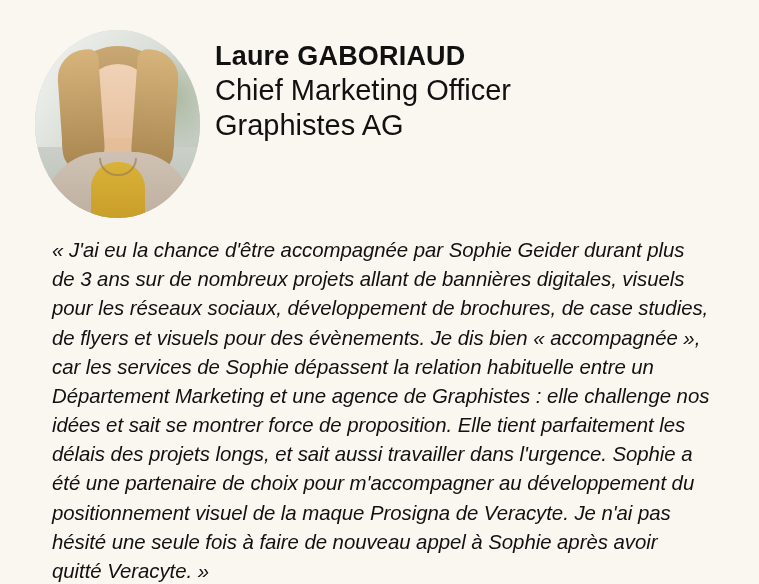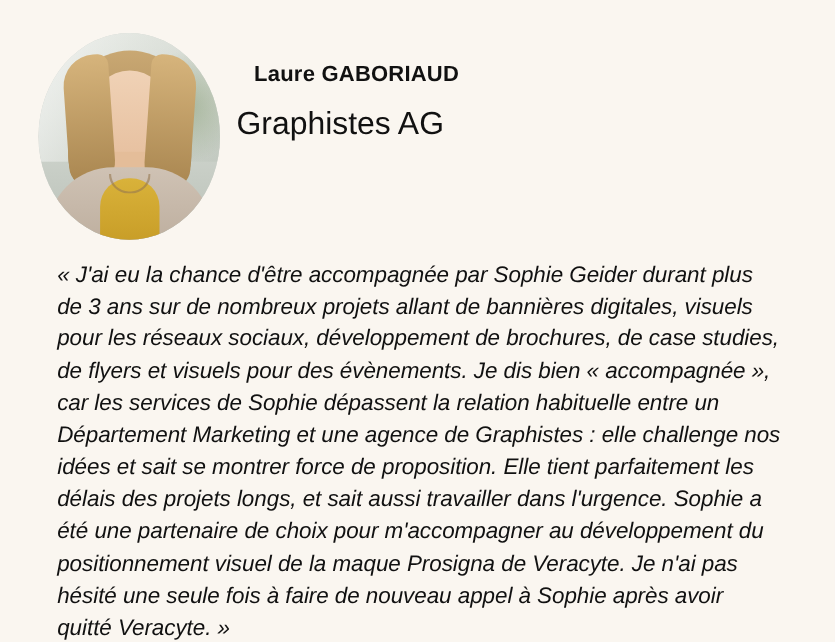--- a/index.html
+++ b/index.html
@@ -139,26 +139,26 @@
     border: 2px solid rgba(150,120,80,0.6);
     border-top: 0;
     border-radius: 0 0 18px 18px;
   }
 
   .name-block {
     padding-left: 10px;
     padding-top: 12px;
   }
   .name {
-    font-size: 20px;
+    font-size: 27px;
     font-weight: bold;
     color: #111111;
     letter-spacing: 0.2px;
     line-height: 1.22;
-    margin: 16px;
+    margin: 0;
   }
   .role, .company {
     font-size: 29px;
     font-weight: normal;
     color: #111111;
     line-height: 1.22;
     margin: 0;
   }
 
   .quote {
@@ -189,20 +189,21 @@
         <div class="hair-front-l"></div>
         <div class="hair-front-r"></div>
         <div class="body"></div>
         <div class="top"></div>
         <div class="necklace"></div>
       </div>
     </div>
 
     <div class="name-block">
       <p class="name">Laure GABORIAUD</p>
+      <p class="role">Chief Marketing Officer</p>
       <p class="company">Graphistes AG</p>
     </div>
 
   </div>
 
   <div class="quote">« J'ai eu la chance d'être accompagnée par Sophie Geider durant plus de 3 ans sur de nombreux projets allant de bannières digitales, visuels pour les réseaux sociaux, développement de brochures, de case studies, de flyers et visuels pour des évènements. Je dis bien « accompagnée », car les services de Sophie dépassent la relation habituelle entre un Département Marketing et une agence de Graphistes : elle challenge nos idées et sait se montrer force de proposition. Elle tient parfaitement les délais des projets longs, et sait aussi travailler dans l'urgence. Sophie a été une partenaire de choix pour m'accompagner au développement du positionnement visuel de la maque Prosigna de Veracyte. Je n'ai pas hésité une seule fois à faire de nouveau appel à Sophie après avoir quitté Veracyte. »</div>
 
 </div>
 
 </body></html>

